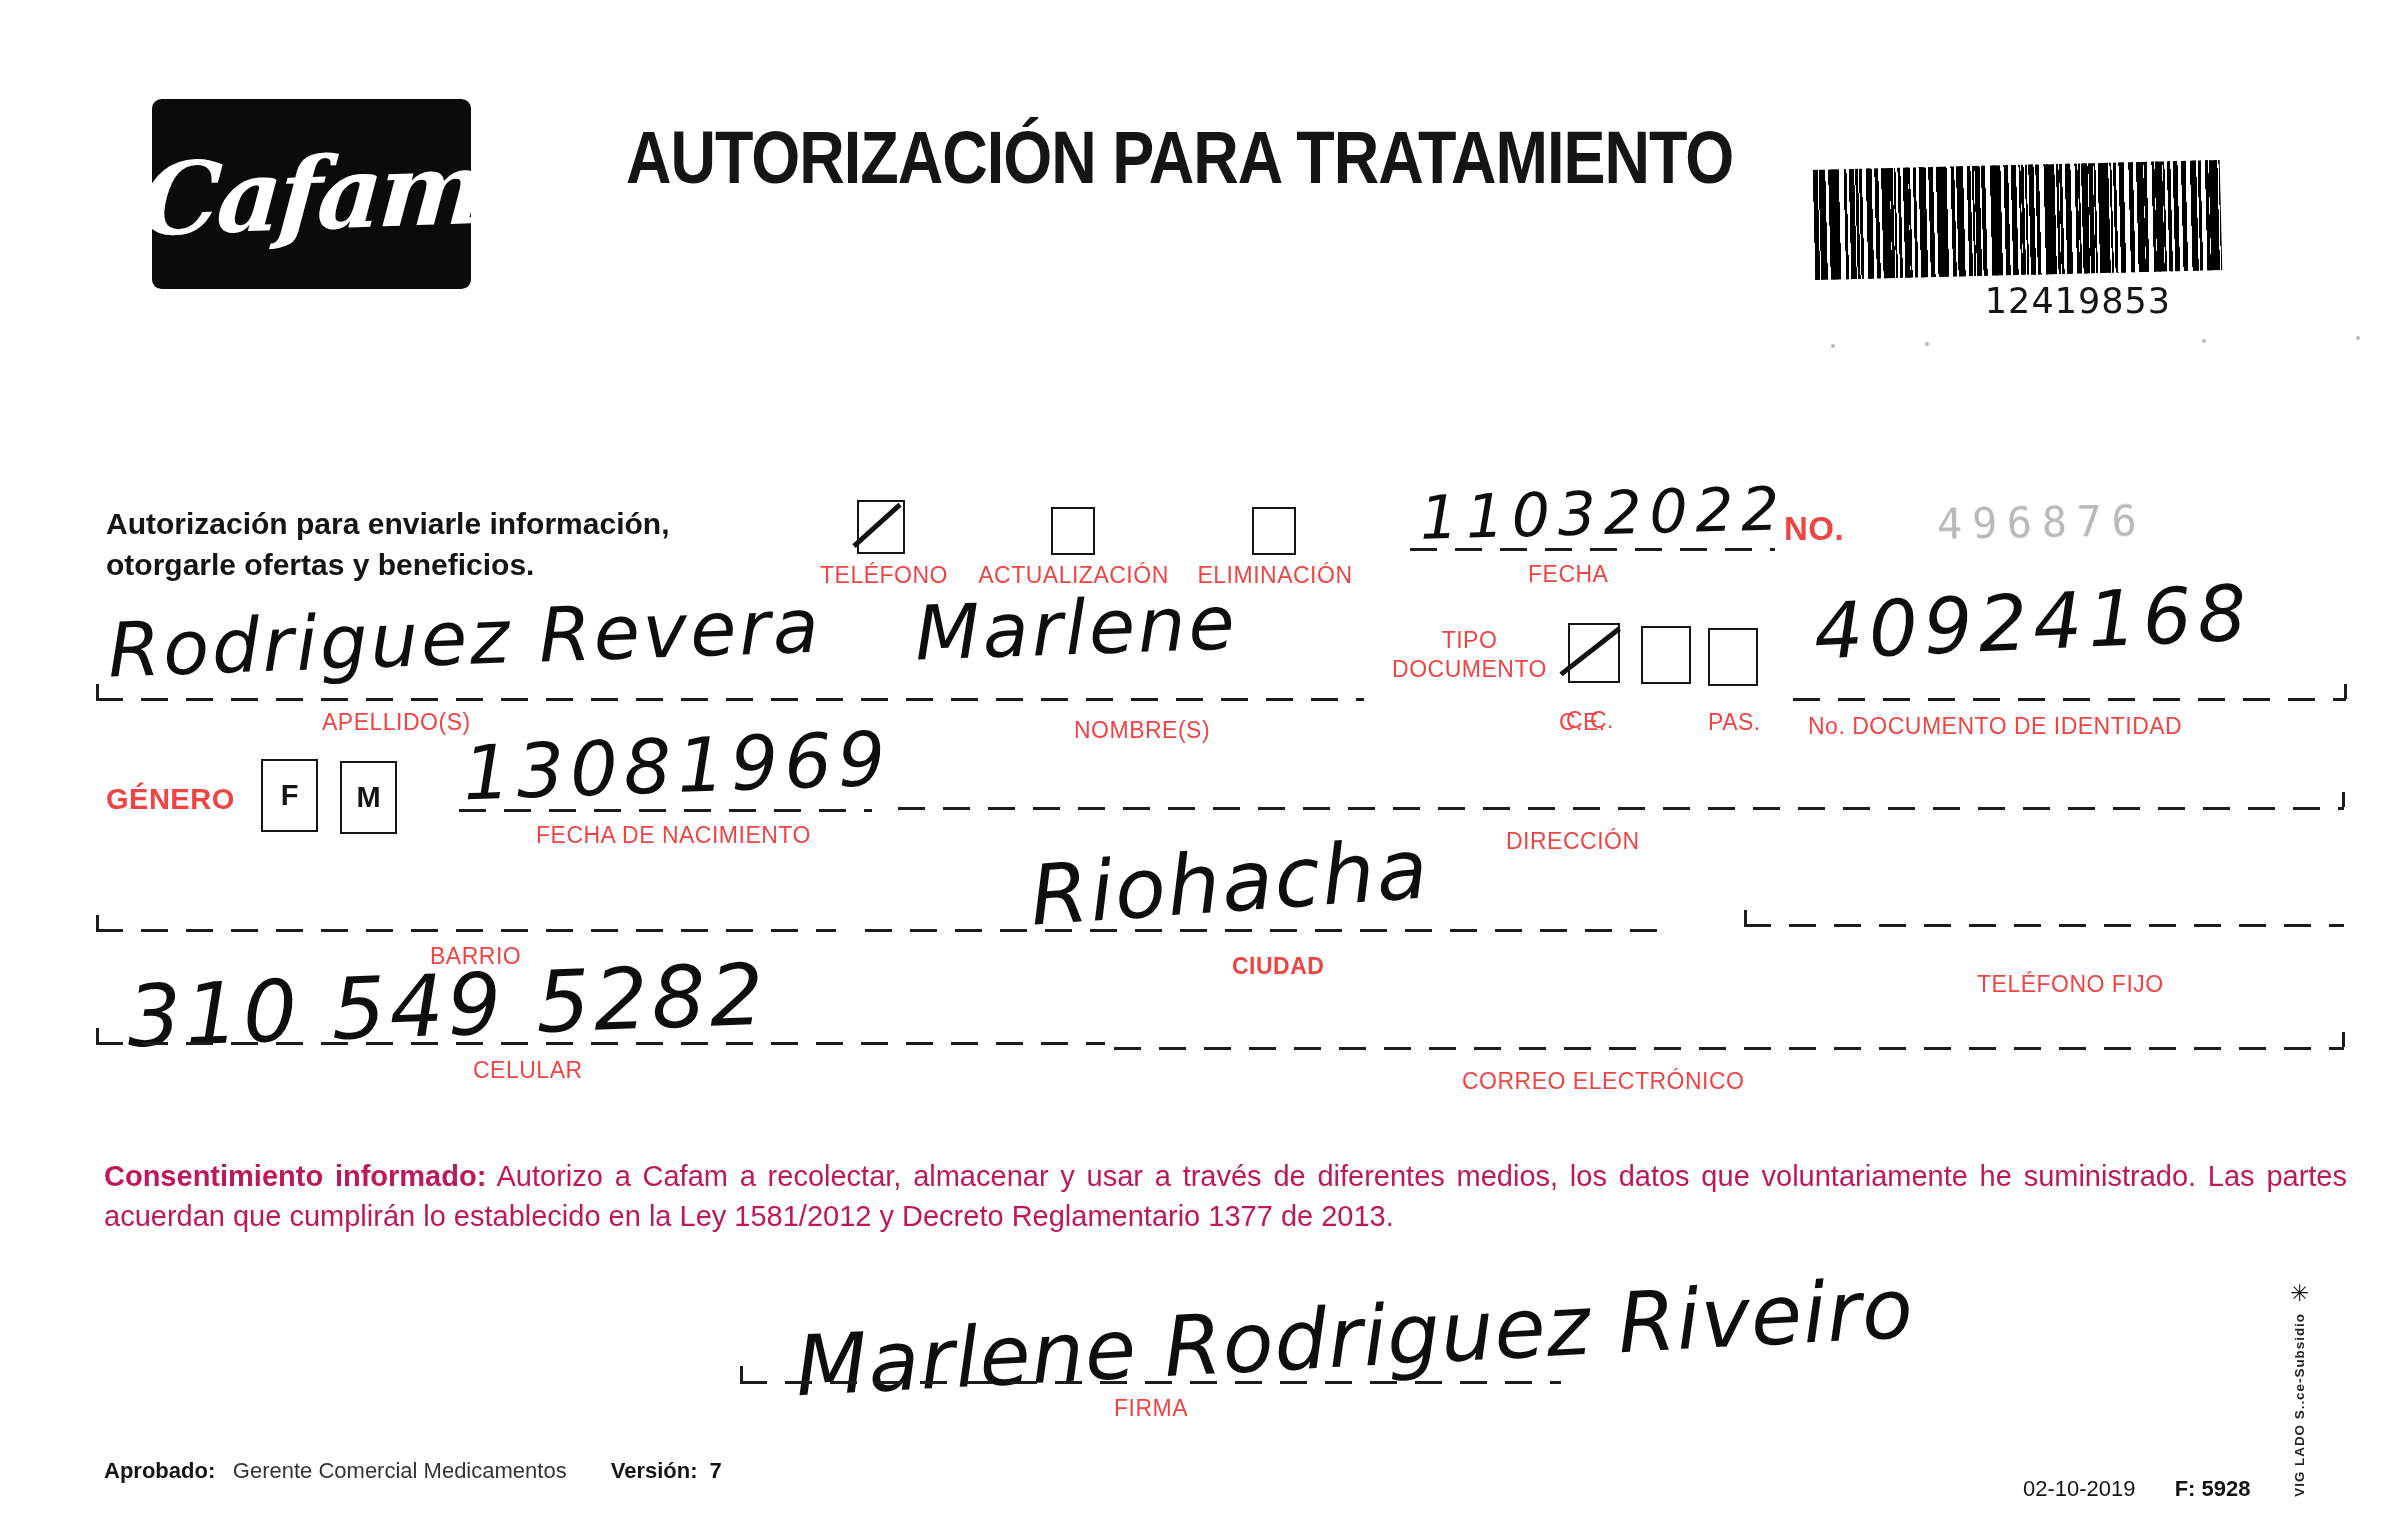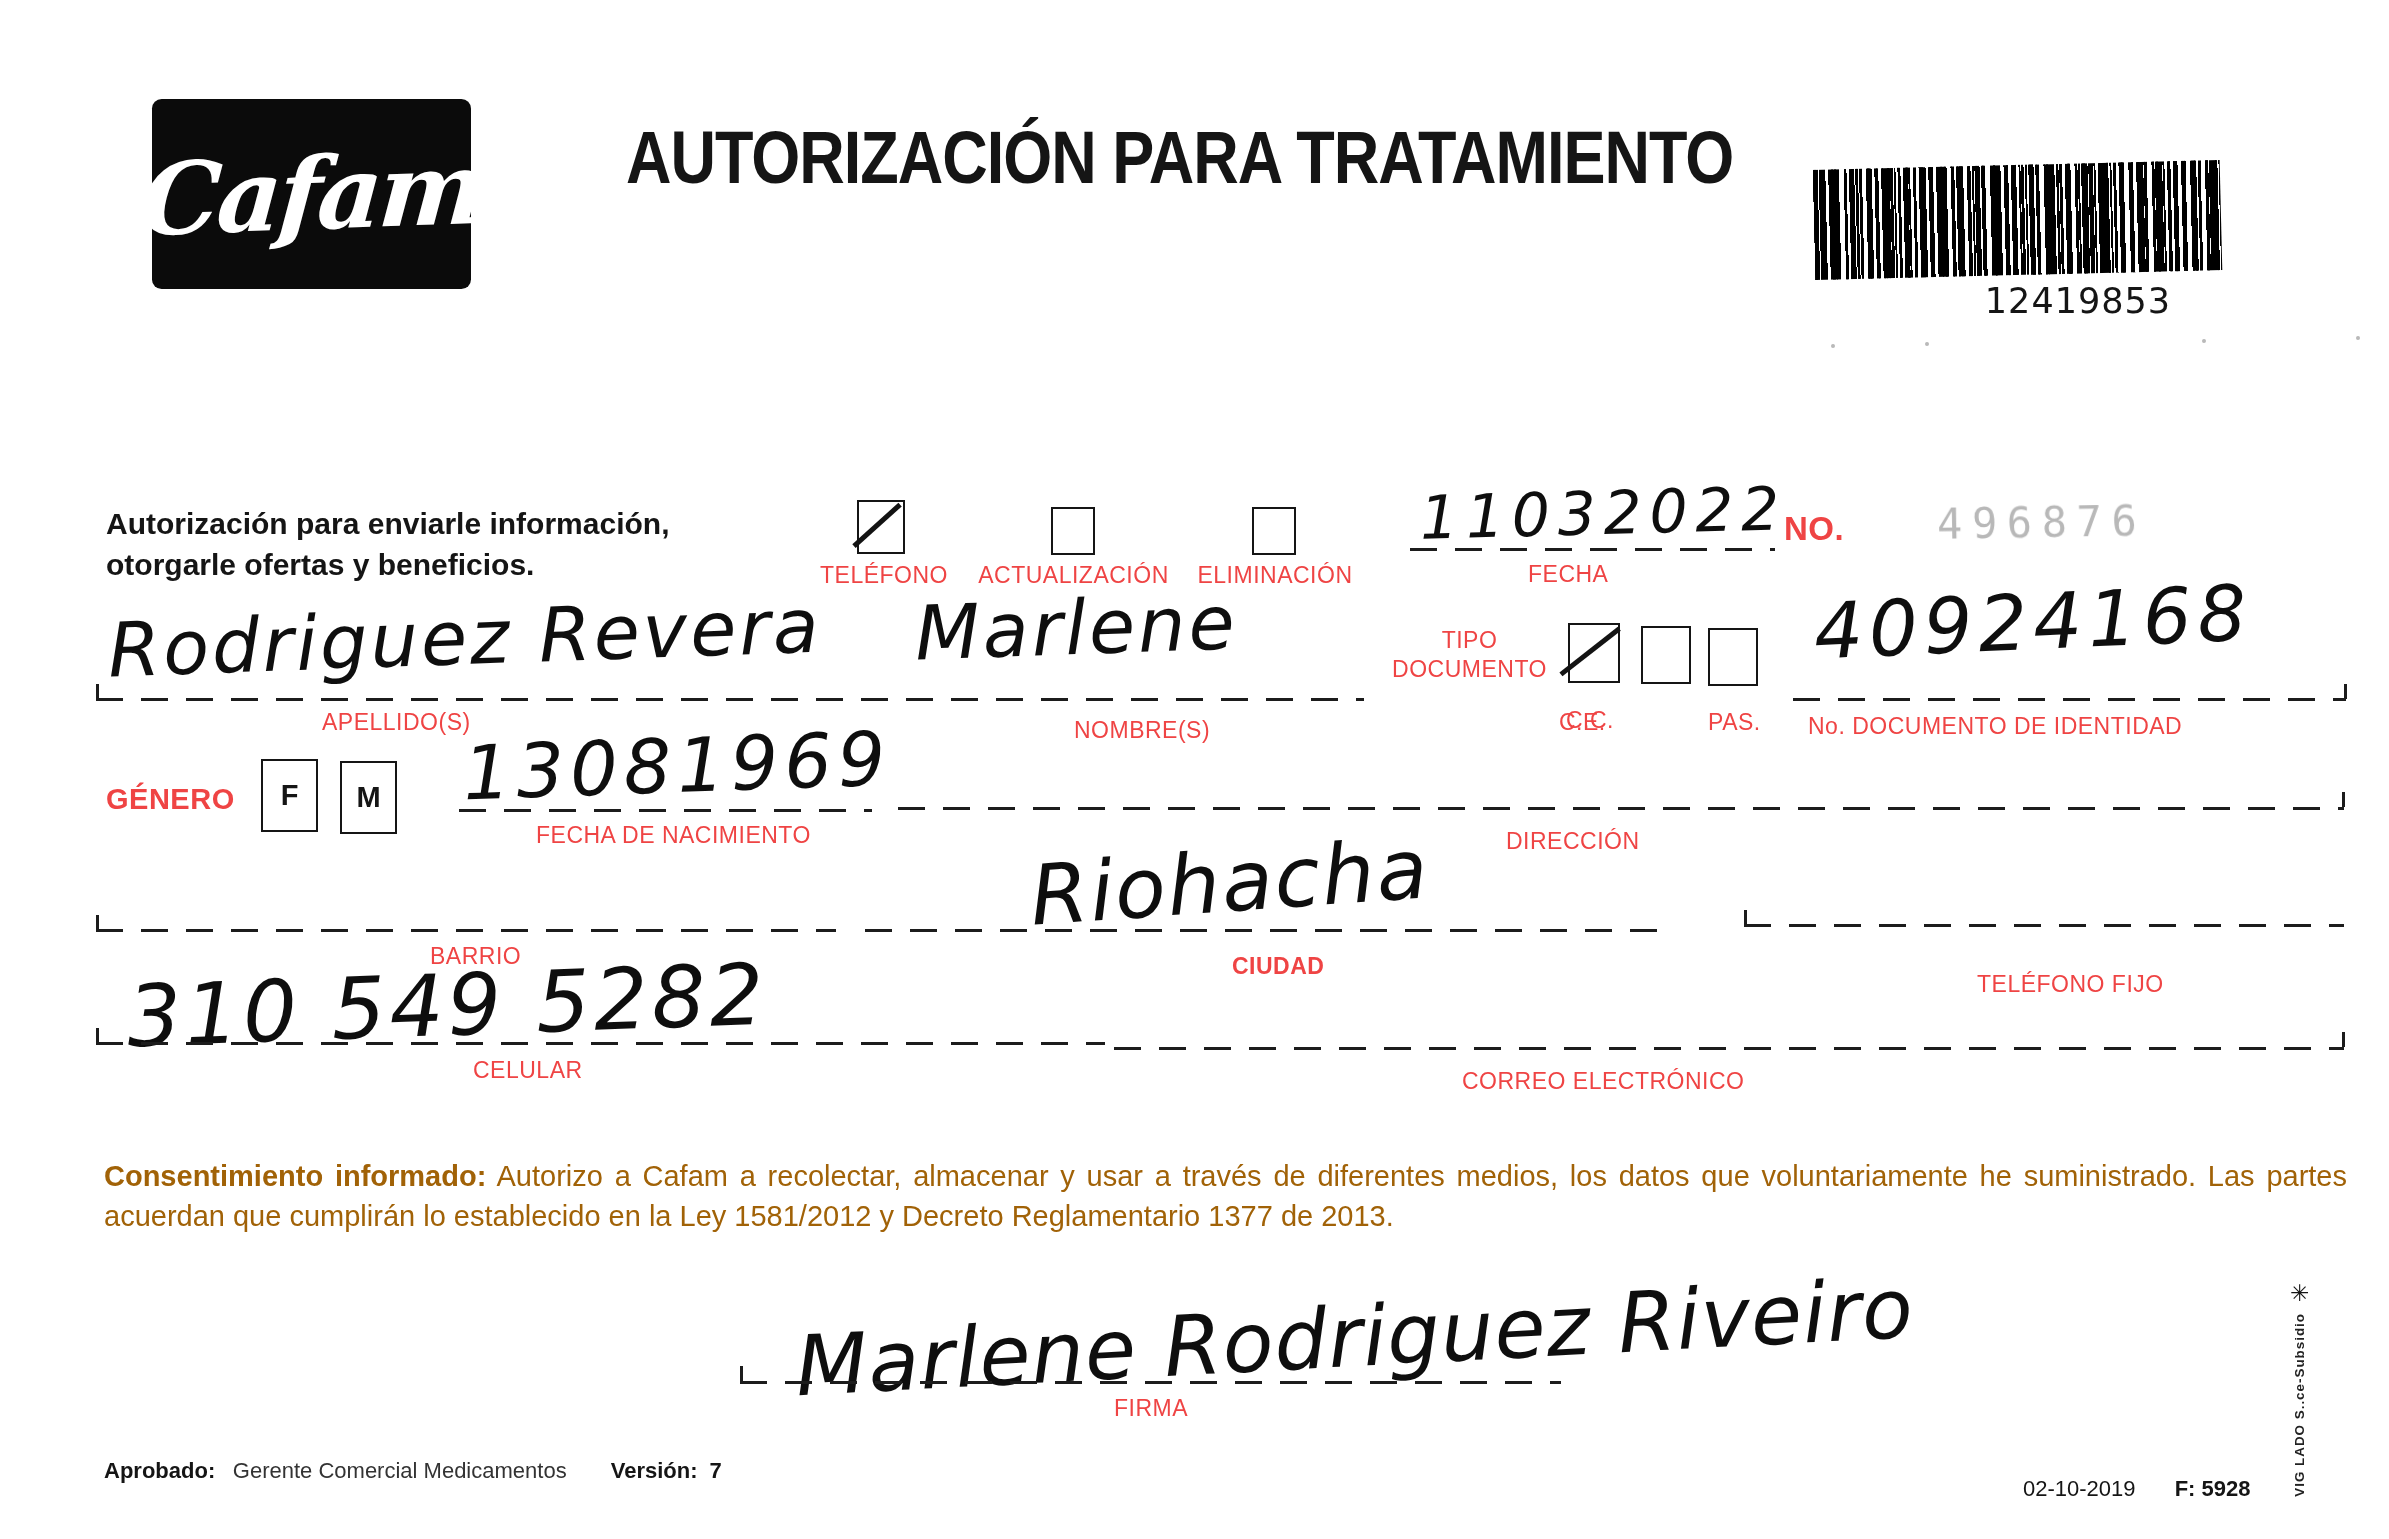--- a/index.html
+++ b/index.html
@@ -31,21 +31,21 @@
   .b{font-weight:bold;}
   .dash{position:absolute;height:2.9px;background:repeating-linear-gradient(90deg,#1c1c1c 0 27px,transparent 27px 45px);}
   .tick{position:absolute;width:2.9px;height:15.4px;background:#1c1c1c;}
   .cb{position:absolute;border:2.9px solid #151515;background:#fff;}
   .slash{position:absolute;left:-13.4px;top:42%;width:140%;height:4.8px;background:#131313;transform:rotate(-42deg);}
   .lt{display:flex;align-items:center;justify-content:center;width:100%;height:100%;font-weight:bold;font-size:29px;}
   .hw{position:absolute;font-family:"DejaVu Sans", cursive;font-style:italic;color:#0e0e0e;white-space:nowrap;}
   .stamp{position:absolute;color:#9b9b9b;opacity:.7;filter:blur(0.4px);font-size:42px;letter-spacing:9.6px;
         transform:rotate(-1deg);font-family:"DejaVu Sans Mono", monospace;}
   .consent{position:absolute;left:104px;top:1156px;width:2243px;font-size:29px;line-height:1.38;
-        text-align:justify;color:#a16207;}
+        text-align:justify;color:#be185d;}
   .footer-left{position:absolute;left:104px;top:1458px;font-size:22px;}
   .footer-right{position:absolute;left:2023px;top:1476px;font-size:22px;}
   .vside{position:absolute;left:2290px;top:1282px;display:flex;flex-direction:column;align-items:center;gap:7.7px;}
   .vside .emb{font-size:23px;line-height:1;}
   .vside .vtxt{writing-mode:vertical-rl;transform:rotate(180deg);font-size:13.4px;font-weight:bold;letter-spacing:1px;color:#222;}
   .dot{position:absolute;width:3.8px;height:3.8px;background:#b9b9b9;border-radius:50%;}
 </style>
 </head>
 <body>
 

